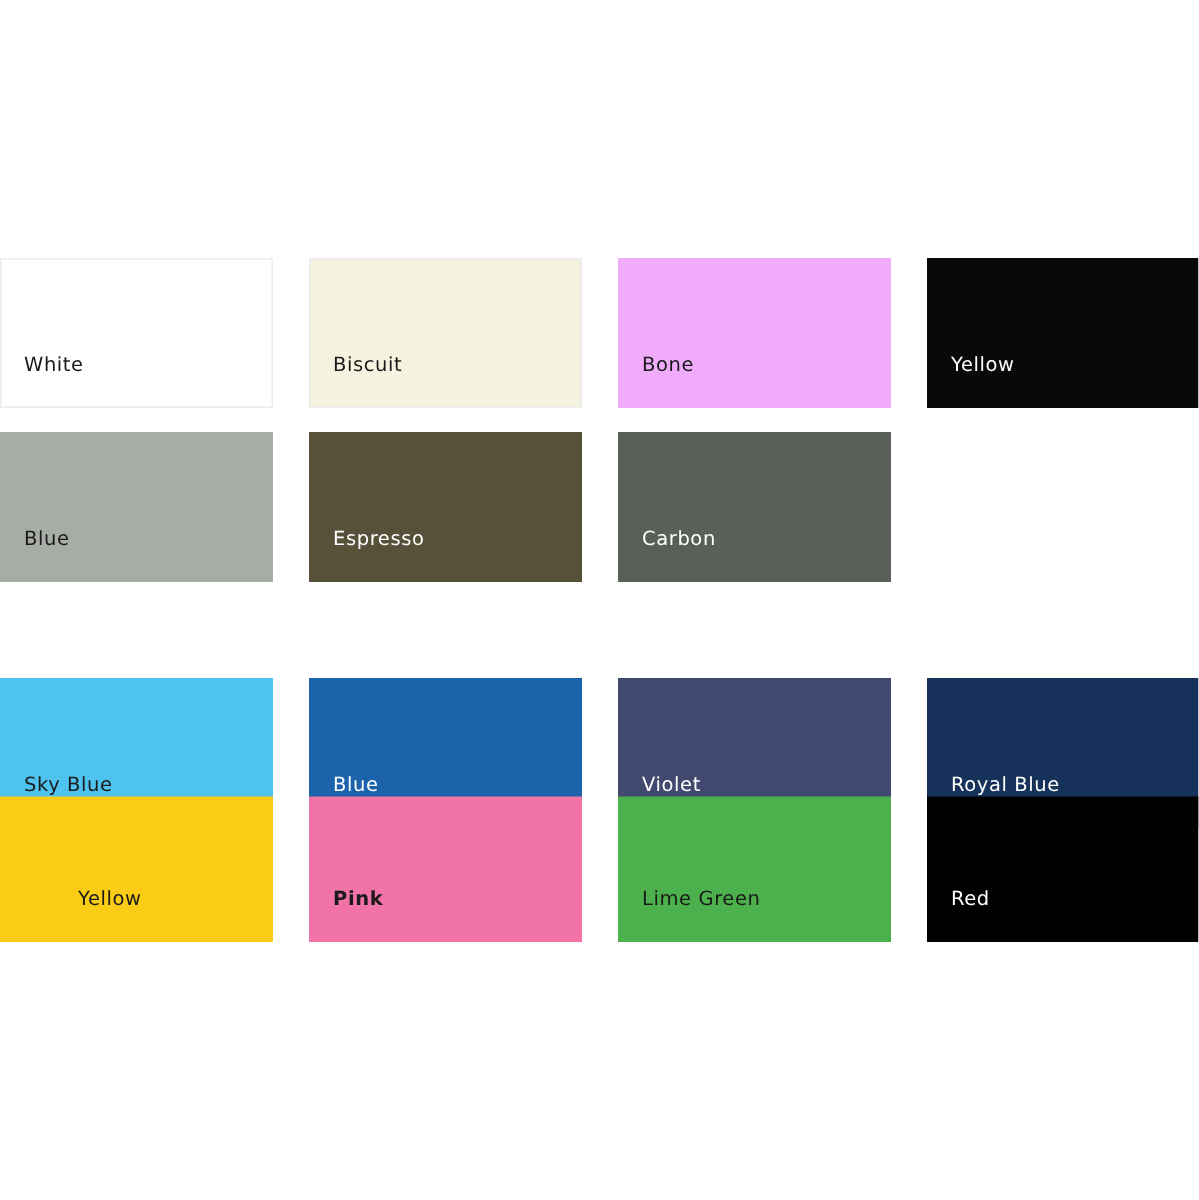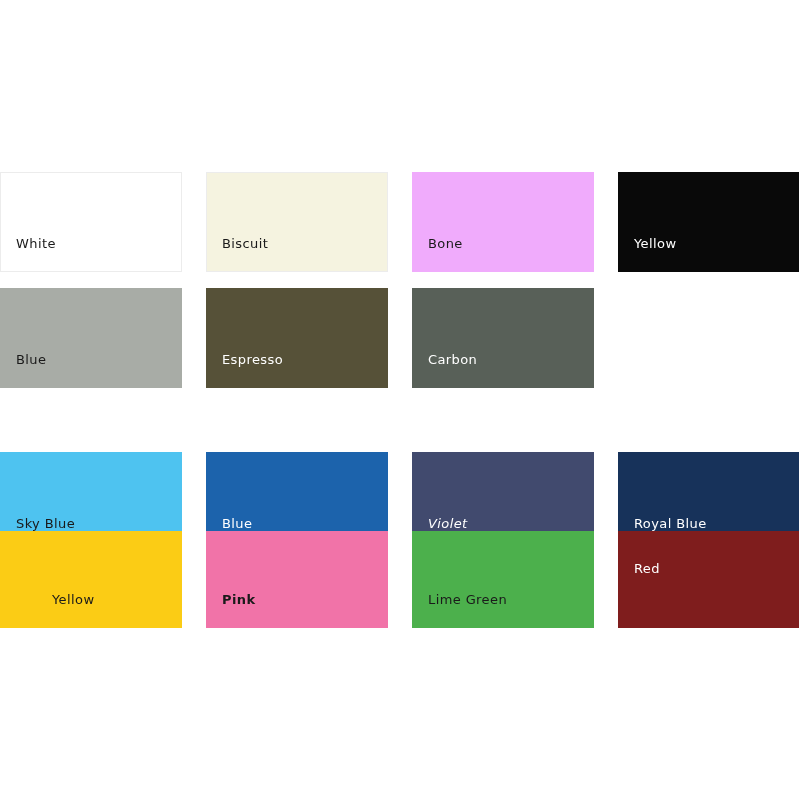--- a/index.html
+++ b/index.html
@@ -76,31 +76,31 @@
     </div>
     <div class="swatch row-1 col-2" style="background: rgb(88, 96, 88);">
       <span class="swatch-label" style="color: rgb(255, 255, 255);">Carbon</span>
     </div>
     <div class="swatch row-2 col-0" style="background: rgb(78, 195, 240);">
       <span class="swatch-label" style="color: rgb(26, 26, 26);">Sky Blue</span>
     </div>
     <div class="swatch row-2 col-1" style="background: rgb(28, 99, 172);">
       <span class="swatch-label" style="color: rgb(255, 255, 255);">Blue</span>
     </div>
-    <div class="swatch row-2 col-2" style="background: rgb(65, 74, 110); font-style: italic;">
+    <div class="swatch row-2 col-2" style="background: rgb(65, 74, 110);">
       <span class="swatch-label" style="color: rgb(255, 255, 255);">Violet</span>
     </div>
     <div class="swatch row-2 col-3" style="background: rgb(23, 50, 90);">
       <span class="swatch-label" style="color: rgb(255, 255, 255);">Royal Blue</span>
     </div>
     <div class="swatch row-3 col-0" style="background: rgb(251, 204, 21); padding-left: 36px;">
       <span class="swatch-label" style="color: rgb(26, 26, 26);">Yellow</span>
     </div>
     <div class="swatch row-3 col-1" style="background: rgb(241, 115, 168);">
       <span class="swatch-label" style="color: rgb(26, 26, 26); font-weight: bold;">Pink</span>
     </div>
     <div class="swatch row-3 col-2" style="background: rgb(76, 176, 76);">
       <span class="swatch-label" style="color: rgb(26, 26, 26);">Lime Green</span>
     </div>
-    <div class="swatch row-3 col-3" style="background: #7f1d1d; align-items: center;">
+    <div class="swatch row-3 col-3" style="background: #000000;">
       <span class="swatch-label" style="color: rgb(255, 255, 255);">Red</span>
     </div>
   </div>
 
 </body></html>

